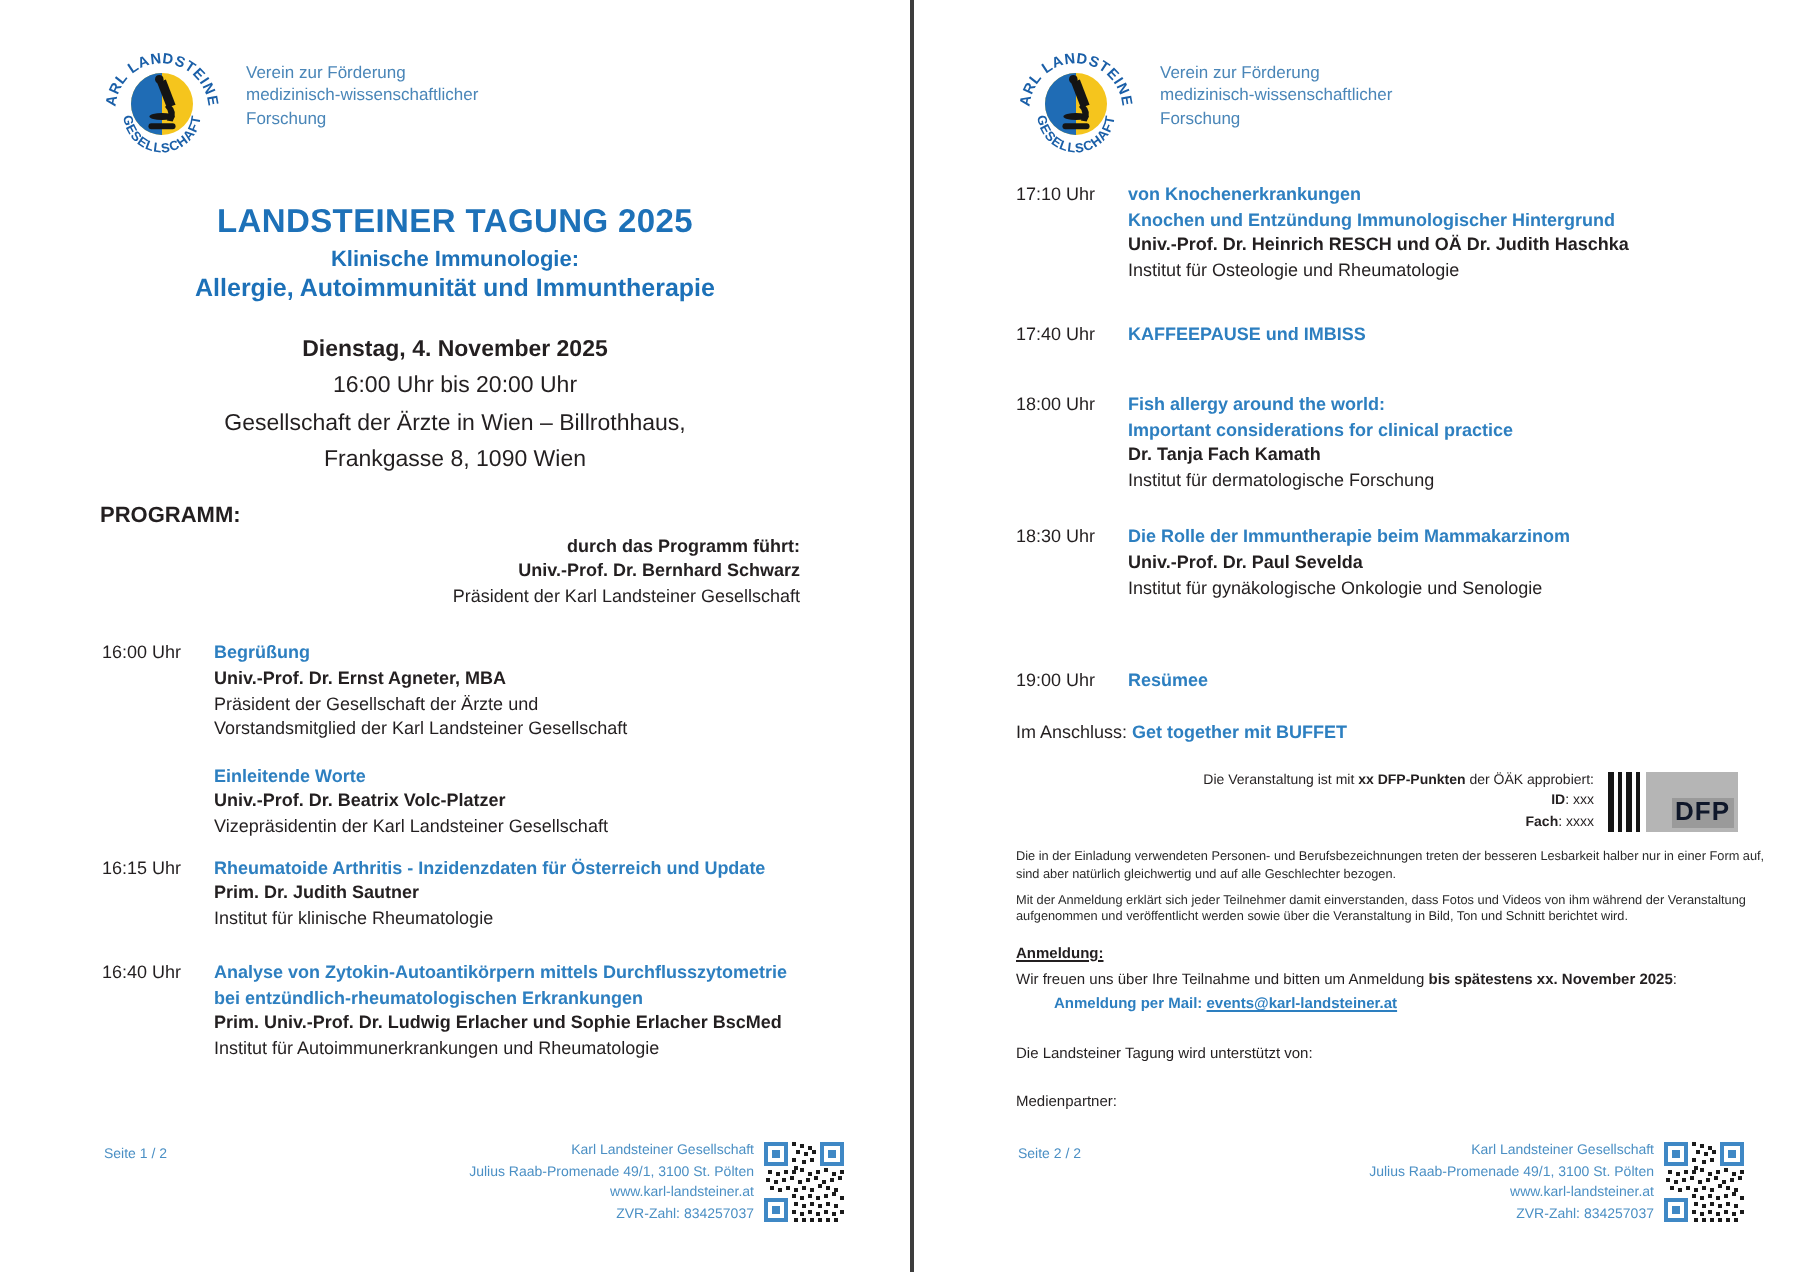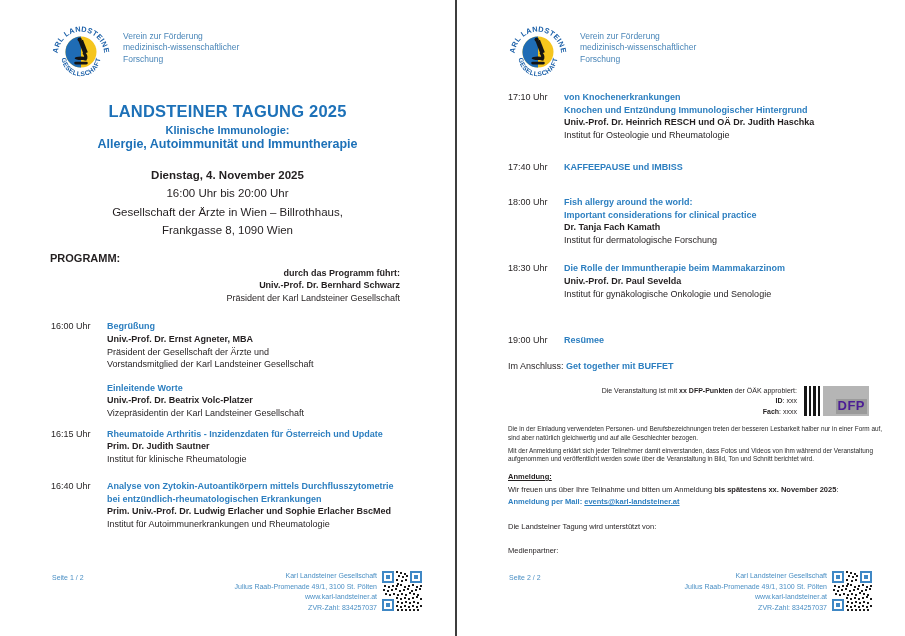--- a/index.html
+++ b/index.html
@@ -52,28 +52,28 @@
   .anschluss { margin:14px 0 0 51px; font-size:9px; }
   .anschluss .hl { color:#2d7fc0; font-weight:bold; }
 
   
   .dfp-block { display:flex; justify-content:flex-end; align-items:flex-start; gap:7px; margin:15px 36px 0 0; }
   .dfp-text { text-align:right; font-size:7px; line-height:1.5; }
   .dfp-logo { display:flex; align-items:flex-start; }
   .dfp-bars { display:flex; gap:2px; margin-right:3px; }
   .dfp-bars i { display:block; width:2.5px; height:30px; background:#161616; }
   .dfp-box { width:46px; height:30px; background:#b5b5b5; position:relative; }
-  .dfp-inner { position:absolute; right:2px; bottom:2px; background:#9a9a9a; color:#4c1d95; font-weight:bold; font-size:13px; line-height:1.1; padding:0 2px; letter-spacing:.5px; }
+  .dfp-inner { position:absolute; right:2px; bottom:2px; background:#9a9a9a; color:#0f172a; font-weight:bold; font-size:13px; line-height:1.1; padding:0 2px; letter-spacing:.5px; }
 
   .disclaimer { margin:8px 12px 0 51px; font-size:6.4px; line-height:1.35; color:#2a2a2a; }
   .disclaimer p { margin:0 0 4px 0; }
 
   .anmeldung-h { margin:8px 0 0 51px; font-size:7.5px; font-weight:bold; text-decoration:underline; }
   .anm-line { margin:4px 12px 0 51px; font-size:7.5px; }
-  .mail-line { margin:3px 0 0 51px; font-size:7.5px; color:#2d7fc0; font-weight:bold; }
+  .mail-line { margin:3px 0 0 70px; font-size:7.5px; color:#2d7fc0; font-weight:bold; }
   .email-link { text-decoration:underline; cursor:pointer; }
   .support { margin:16px 0 0 51px; font-size:7.5px; }
   .medien { margin:15px 0 0 51px; font-size:7.5px; }
 
   
   .footer { position:absolute; left:52px; right:33px; top:571px; display:flex; justify-content:space-between; align-items:flex-start; font-size:7px; color:#4a8fc4; }
   .page-label { padding-top:3px; }
   .footer-right { display:flex; gap:5px; align-items:flex-start; }
   .footer-addr { text-align:right; line-height:1.5; }
 </style>

